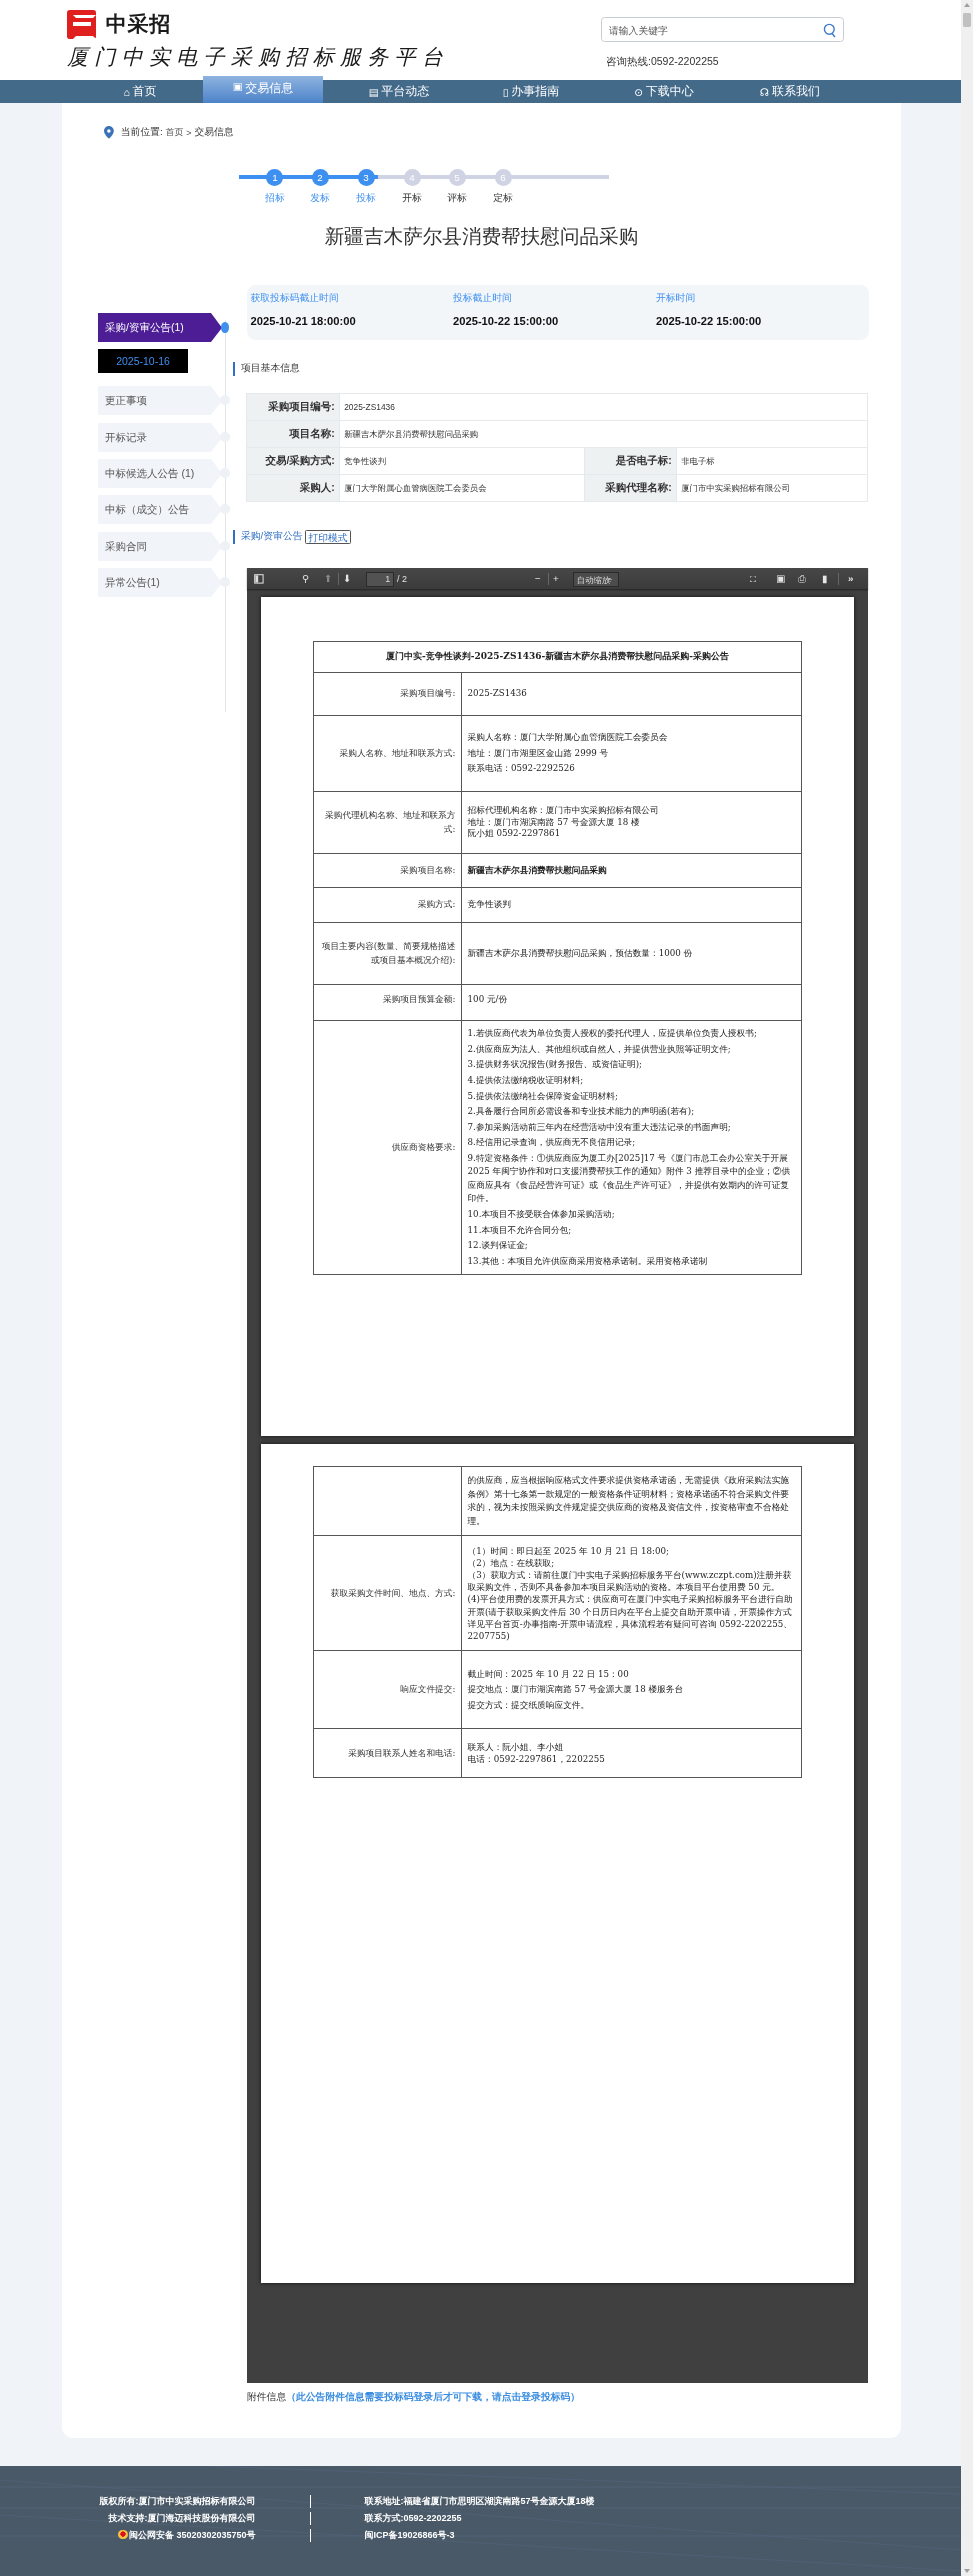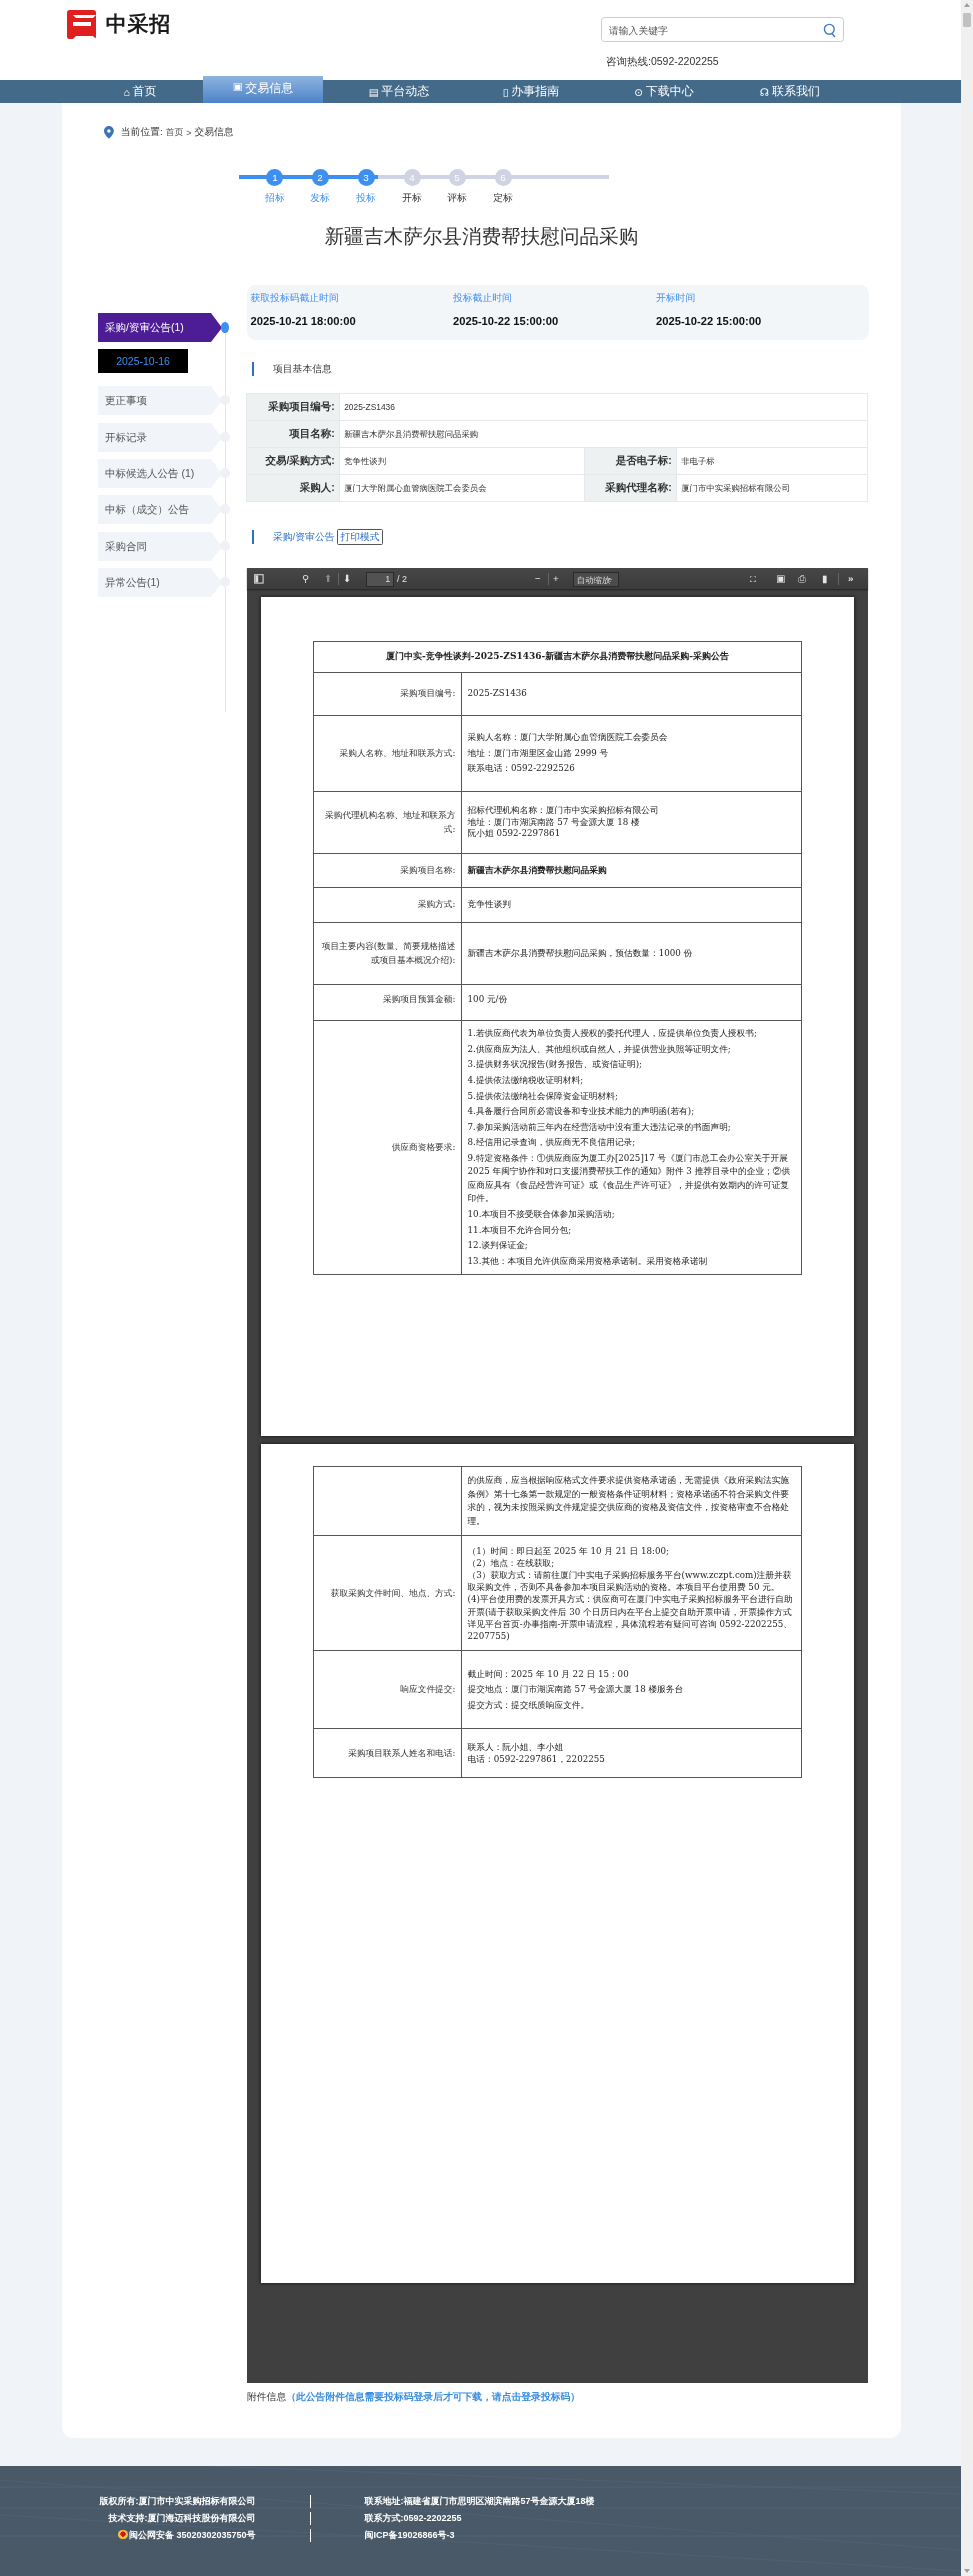--- a/index.html
+++ b/index.html
@@ -51,21 +51,21 @@
   .side-dot { position: absolute; left: 158px; width: 9.8px; height: 9.8px; border-radius: 50%; background: #eef1f5; }
   .side-dot.active { background: #3d8ff0; left: 159px; width: 7.7px; height: 11.2px; }
   .side-date { position: absolute; left: 36px; top: 246px; width: 90px; height: 24px; background: #000000; color: #3d8ff0; font-size: 10.5px; display: flex; align-items: center; justify-content: center; }
 
   
   .time-box { position: absolute; left: 185px; top: 182px; width: 622px; height: 55px; background: #f3f6f9; border-radius: 8.4px; }
   .time-col { position: absolute; top: 7px; }
   .time-col .t-label { font-size: 9.8px; color: #3d8ff0; }
   .time-col .t-val { margin-top: 9.8px; font-size: 11.2px; font-weight: bold; color: #111; }
 
-  .section-title { position: absolute; left: 190px; display: flex; align-items: center; font-size: 9.8px; border-left: 2.1px solid #2f6fc4; padding-left: 19px; height: 14px; }
+  .section-title { position: absolute; left: 171px; display: flex; font-size: 9.8px; border-left: 2.1px solid #2f6fc4; padding-left: 6px; height: 14px; }
   .section-title.plain { color: #333; }
   .section-title.blue { color: #2f6fc4; }
   .print-btn { margin-left: 2.8px; border: 0.7px solid #555; border-radius: 1.4px; padding: 0.7px 2.1px; color: #2f6fc4; font-size: 9.8px; background: #fff; cursor: pointer; font-family: "Liberation Sans", sans-serif; }
 
   .info-table { position: absolute; left: 184px; top: 290px; width: 622px; border-collapse: collapse; }
   .info-table td { height: 27px; border: 0.7px solid #e6e9ec; font-size: 8.4px; color: #333; padding: 0 4.2px; }
   .info-table td.k { background: #eef1f2; text-align: right; font-weight: bold; font-size: 10.5px; width: 93px; }
   .info-table td.k2 { background: #eef1f2; text-align: right; font-weight: bold; font-size: 10.5px; width: 92px; }
 
   
@@ -97,20 +97,21 @@
 </head>
 <body>
 
 <div class="page">
 
   <div class="header">
     <div class="logo">
       <div class="logo-mark"></div>
       <span class="logo-name">中采招</span>
     </div>
+    <div class="site-title">厦门中实电子采购招标服务平台</div>
     <div class="search-box">
       <input type="text" placeholder="请输入关键字" style="">
       <svg class="search-icon" viewBox="0 0 20 22">
         <circle cx="9" cy="9" r="7" fill="none" stroke="#3b79c9" stroke-width="2"></circle>
         <line x1="13" y1="15" x2="17" y2="20" stroke="#3b79c9" stroke-width="2"></line>
       </svg>
     </div>
     <div class="hotline">咨询热线:0592-2202255</div>
   </div>
 
@@ -335,21 +336,21 @@
             <td style="vertical-align:top;padding-top:8.4px">100 元/份</td>
           </tr>
           <tr>
             <td class="lbl">供应商资格要求:</td>
             <td>
               <p>1.若供应商代表为单位负责人授权的委托代理人，应提供单位负责人授权书;</p>
               <p>2.供应商应为法人、其他组织或自然人，并提供营业执照等证明文件;</p>
               <p>3.提供财务状况报告(财务报告、或资信证明);</p>
               <p>4.提供依法缴纳税收证明材料;</p>
               <p>5.提供依法缴纳社会保障资金证明材料;</p>
-              <p>4.具备履行合同所必需设备和专业技术能力的声明函(若有);</p>
+              <p>2.具备履行合同所必需设备和专业技术能力的声明函(若有);</p>
               <p>7.参加采购活动前三年内在经营活动中没有重大违法记录的书面声明;</p>
               <p>8.经信用记录查询，供应商无不良信用记录;</p>
               <p>9.特定资格条件：①供应商应为厦工办[2025]17 号《厦门市总工会办公室关于开展 2025 年闽宁协作和对口支援消费帮扶工作的通知》附件 3 推荐目录中的企业；②供应商应具有《食品经营许可证》或《食品生产许可证》，并提供有效期内的许可证复印件。</p>
               <p>10.本项目不接受联合体参加采购活动;</p>
               <p>11.本项目不允许合同分包;</p>
               <p>12.谈判保证金;</p>
               <p>13.其他：本项目允许供应商采用资格承诺制。采用资格承诺制</p>
             </td>
           </tr>
         </tbody>

